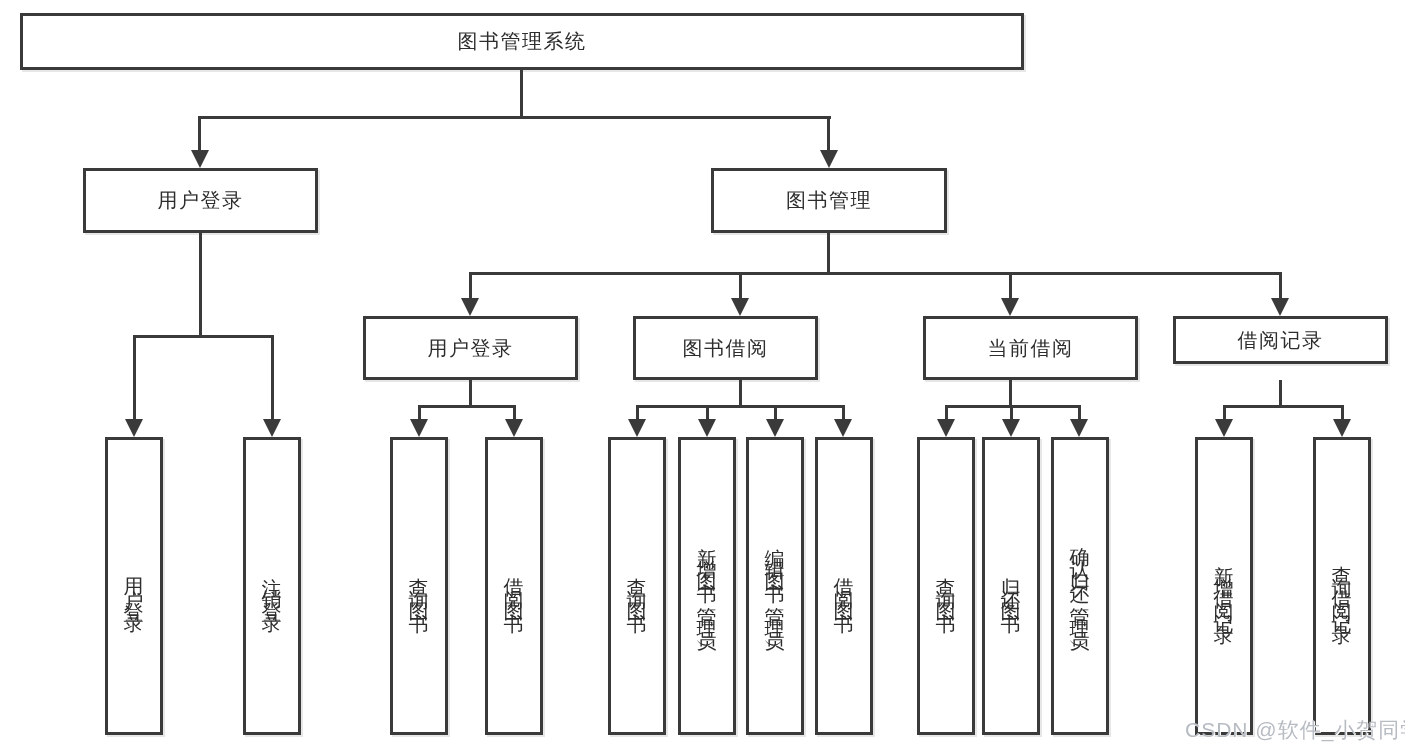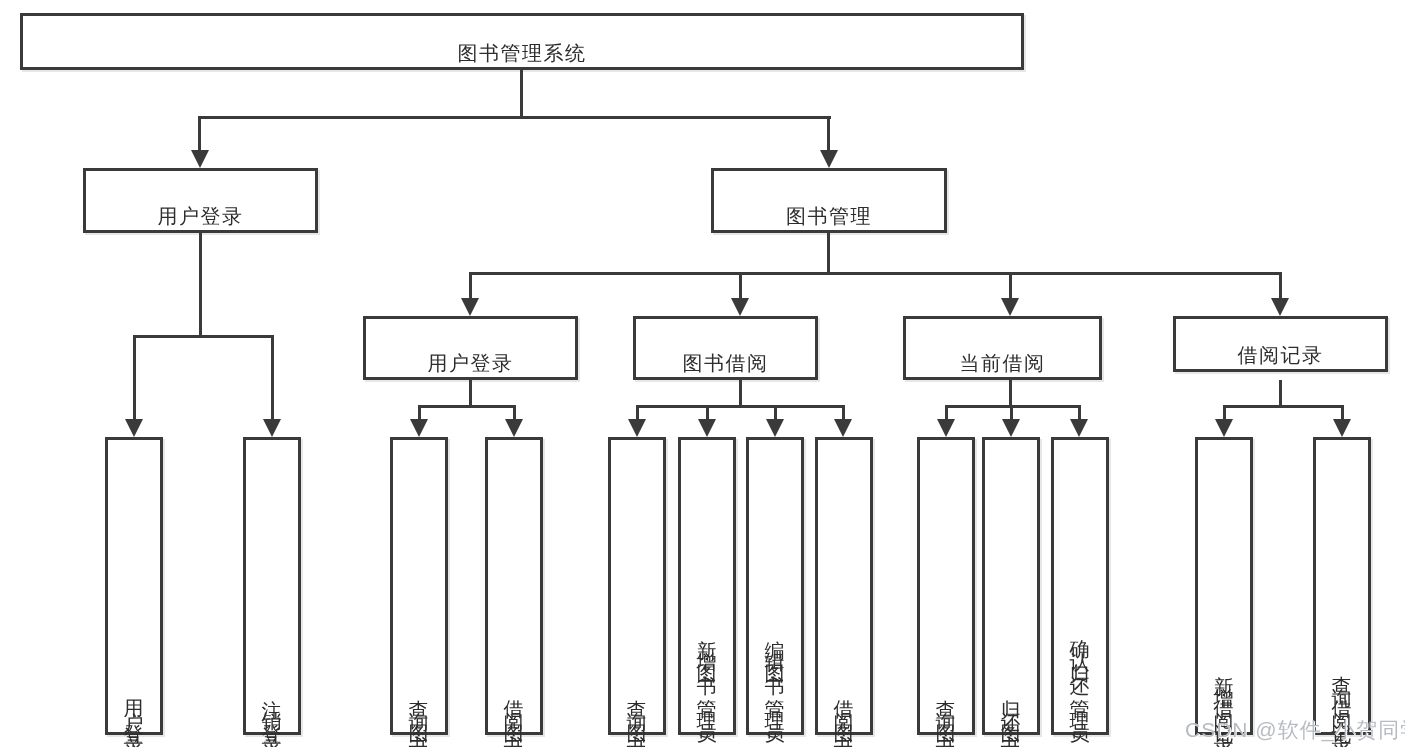--- a/index.html
+++ b/index.html
@@ -10,21 +10,21 @@
     height: 747px;
     background: #ffffff;
     font-family: "Liberation Sans", sans-serif;
     overflow: hidden;
   }
   .node {
     position: absolute;
     background: #ffffff;
     border: 3px solid #3a3a3a;
     display: flex;
-    align-items: flex-end;
+    align-items: center;
     justify-content: center;
     color: #2d2d2d;
     box-shadow: 2px 2px 0 rgba(120,120,120,0.18);
   }
   .hnode { font-size: 20px; letter-spacing: 1.5px; }
   .leaf .vtext {
     writing-mode: vertical-rl;
     text-orientation: mixed;
     font-size: 20px;
     letter-spacing: 12px;
@@ -92,24 +92,24 @@
   <div class="arrowhead" style="left:1001px;top:298px"></div>
   <div class="vline" style="left:1279px;top:272px;height:28px"></div>
   <div class="arrowhead" style="left:1271px;top:298px"></div>
 
   <div class="node hnode" style="left:363px;top:316px;width:215px;height:64px">
     <span>用户登录</span>
   </div>
   <div class="node hnode" style="left:633px;top:316px;width:185px;height:64px">
     <span>图书借阅</span>
   </div>
-  <div class="node hnode" style="left:903px;top:316px;width:199px;height:64px">
+  <div class="node hnode" style="left:923px;top:316px;width:215px;height:64px">
     <span>当前借阅</span>
   </div>
-  <div class="node hnode" style="left:1173px;top:316px;width:215px;height:56px">
+  <div class="node hnode" style="left:1173px;top:316px;width:215px;height:48px">
     <span>借阅记录</span>
   </div>
 
   <div class="vline" style="left:469px;top:380px;height:28px"></div>
   <div class="hline" style="left:418px;top:405px;width:98px"></div>
   <div class="vline" style="left:418px;top:405px;height:18px"></div>
   <div class="arrowhead" style="left:410px;top:419px"></div>
   <div class="vline" style="left:513px;top:405px;height:18px"></div>
   <div class="arrowhead" style="left:505px;top:419px"></div>
 

